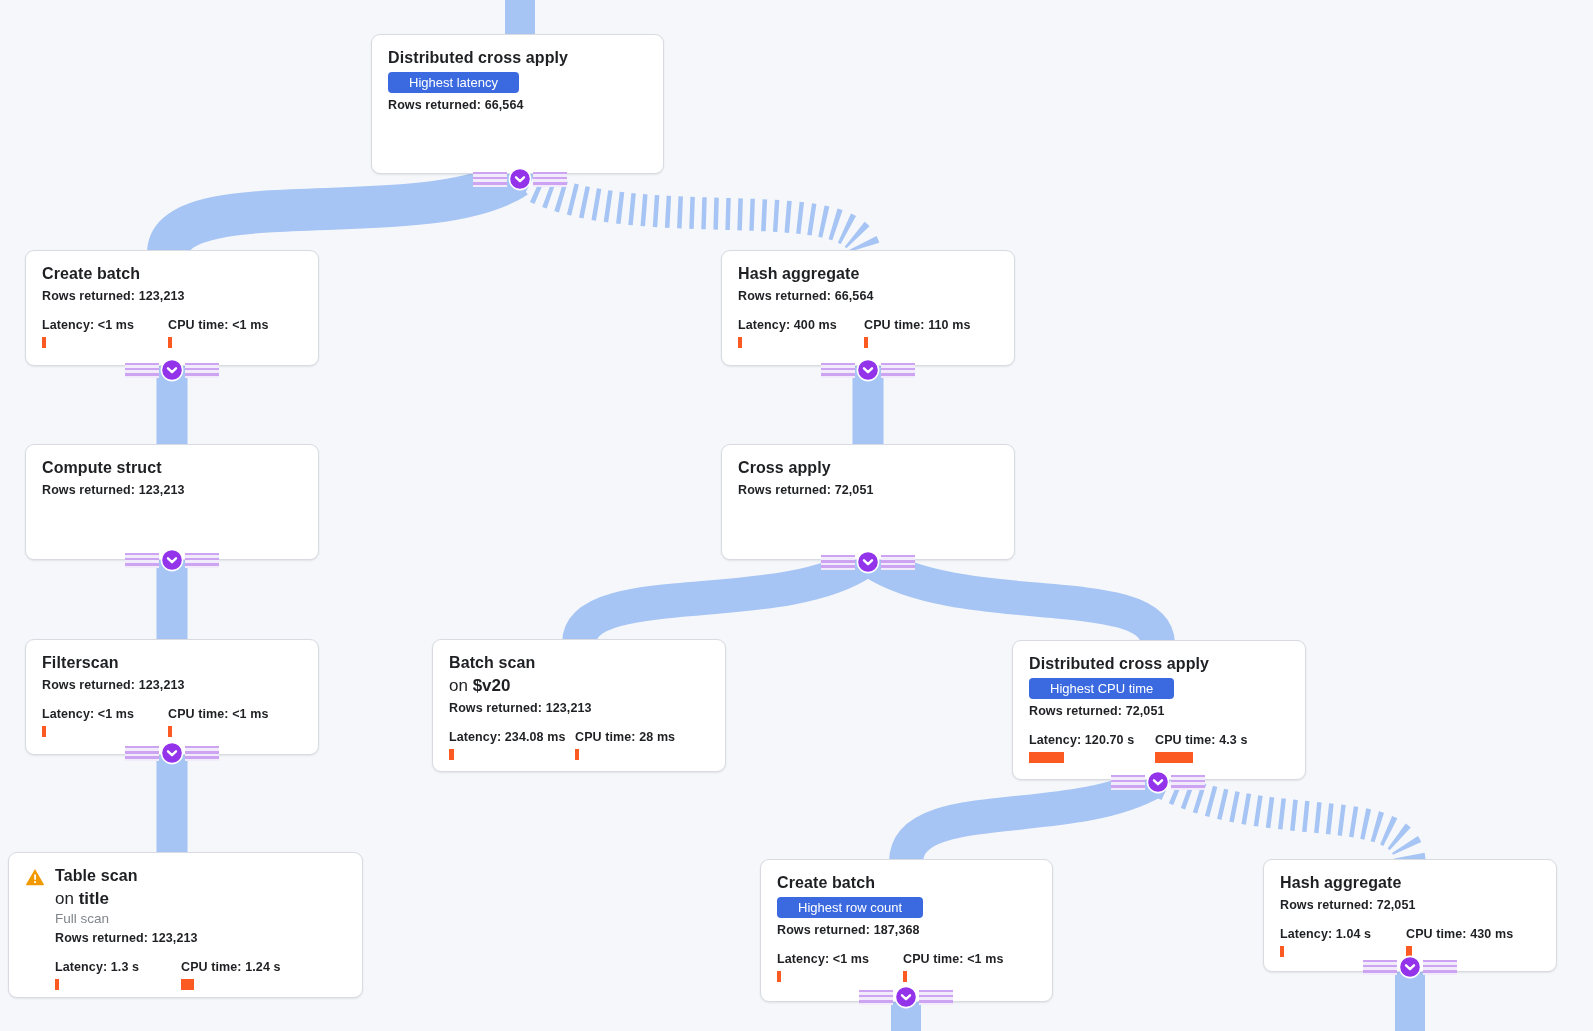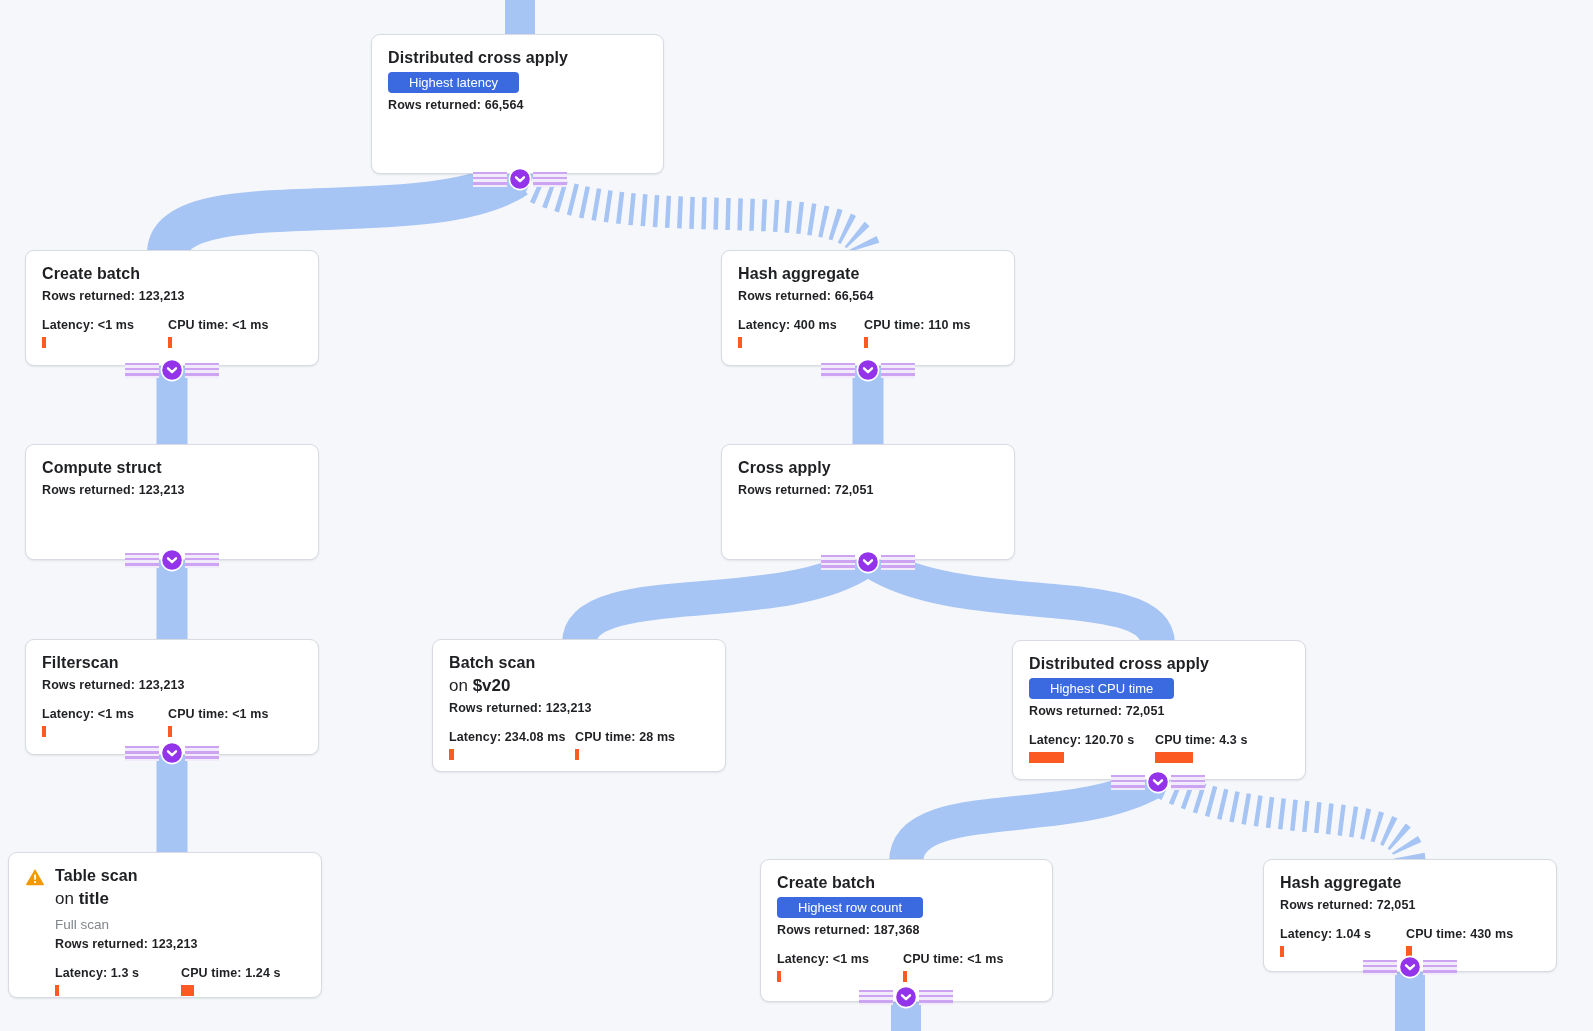--- a/index.html
+++ b/index.html
@@ -15,21 +15,21 @@
   .edge{fill:none;stroke:var(--edge)}
   .edge.striped{stroke-dasharray:4.5 7.5}
   .card{position:absolute;background:var(--card);border:1px solid var(--card-border);border-radius:9px;
         padding:13px 16px;z-index:2;box-shadow:0 1px 2px rgba(60,64,67,.10);font-size:13px}
   .title{font-size:16px;font-weight:700;letter-spacing:.1px;line-height:20px}
   .badge-row{margin:4px 0 2px}
   .badge{display:inline-block;background:var(--badge);color:#fff;font-size:13px;line-height:15px;
          padding:3px 21px;border-radius:4px}
   .on-line{margin-top:3px;font-size:17px}
   .on-line .bold{font-weight:700}
-  .subtitle{margin-top:8px;color:var(--muted);font-size:13.5px}
+  .subtitle{margin-top:2px;color:var(--muted);font-size:13.5px}
   .rows{margin-top:5px;font-weight:700;font-size:12.5px;letter-spacing:.1px}
   .metrics{display:grid;grid-template-columns:126px auto;margin-top:15px}
   .mlabel{font-weight:700;font-size:12.5px;white-space:nowrap;letter-spacing:.1px}
   .bar{height:11px;margin-top:5px;background:var(--bar)}
   .has-icon{display:grid;grid-template-columns:30px 1fr}
   .warn{width:20px;height:20px;margin-top:1px}
   .warn svg{width:20px;height:20px;display:block}
   .connector{position:absolute;z-index:3;display:flex;align-items:center;transform:translate(-50%,-50%)}
   .cstripe{width:34px;height:15px;background:repeating-linear-gradient(to bottom,var(--cstripe1) 0 2.4px,var(--cstripe2) 2.4px 5.1px)}
   .ccircle{width:24px;height:24px;margin:0 1px}
@@ -92,21 +92,21 @@
         <div class="mlabel">Latency: &lt;1 ms</div>
         <div class="bar" style="width: 4px;"></div>
       </div>
       <div>
         <div class="mlabel">CPU time: &lt;1 ms</div>
         <div class="bar" style="width: 4px;"></div>
       </div>
     </div>
   </div>
 
-  <div class="card has-icon" style="left:8px;top:852px;width:314px;height:146px">
+  <div class="card has-icon" style="left:8px;top:852px;width:355px;height:146px">
     <span class="warn">
       <svg viewBox="0 0 24 24">
           <path d="M12 2.5 L22.6 20.6 a1 1 0 0 1 -.9 1.4 H2.3 a1 1 0 0 1 -.9 -1.4 Z" fill="var(--warning)"></path>
           <rect x="11" y="9" width="2.2" height="6.2" fill="#fff"></rect>
           <rect x="11" y="17" width="2.2" height="2.2" fill="#fff"></rect>
         </svg>
     </span>
     <div>
       <div class="title">Table scan</div>
       <div class="on-line"><span>on </span><span class="bold">title</span></div>

